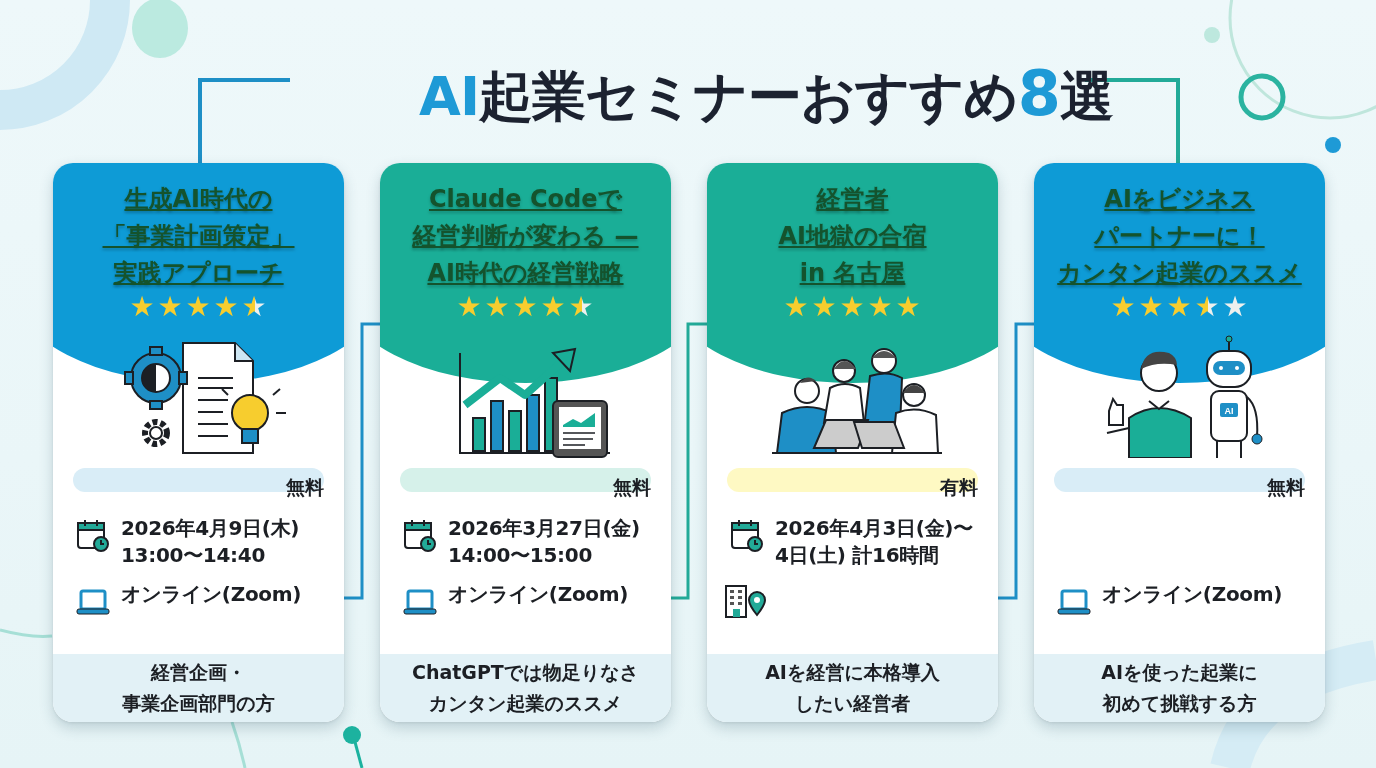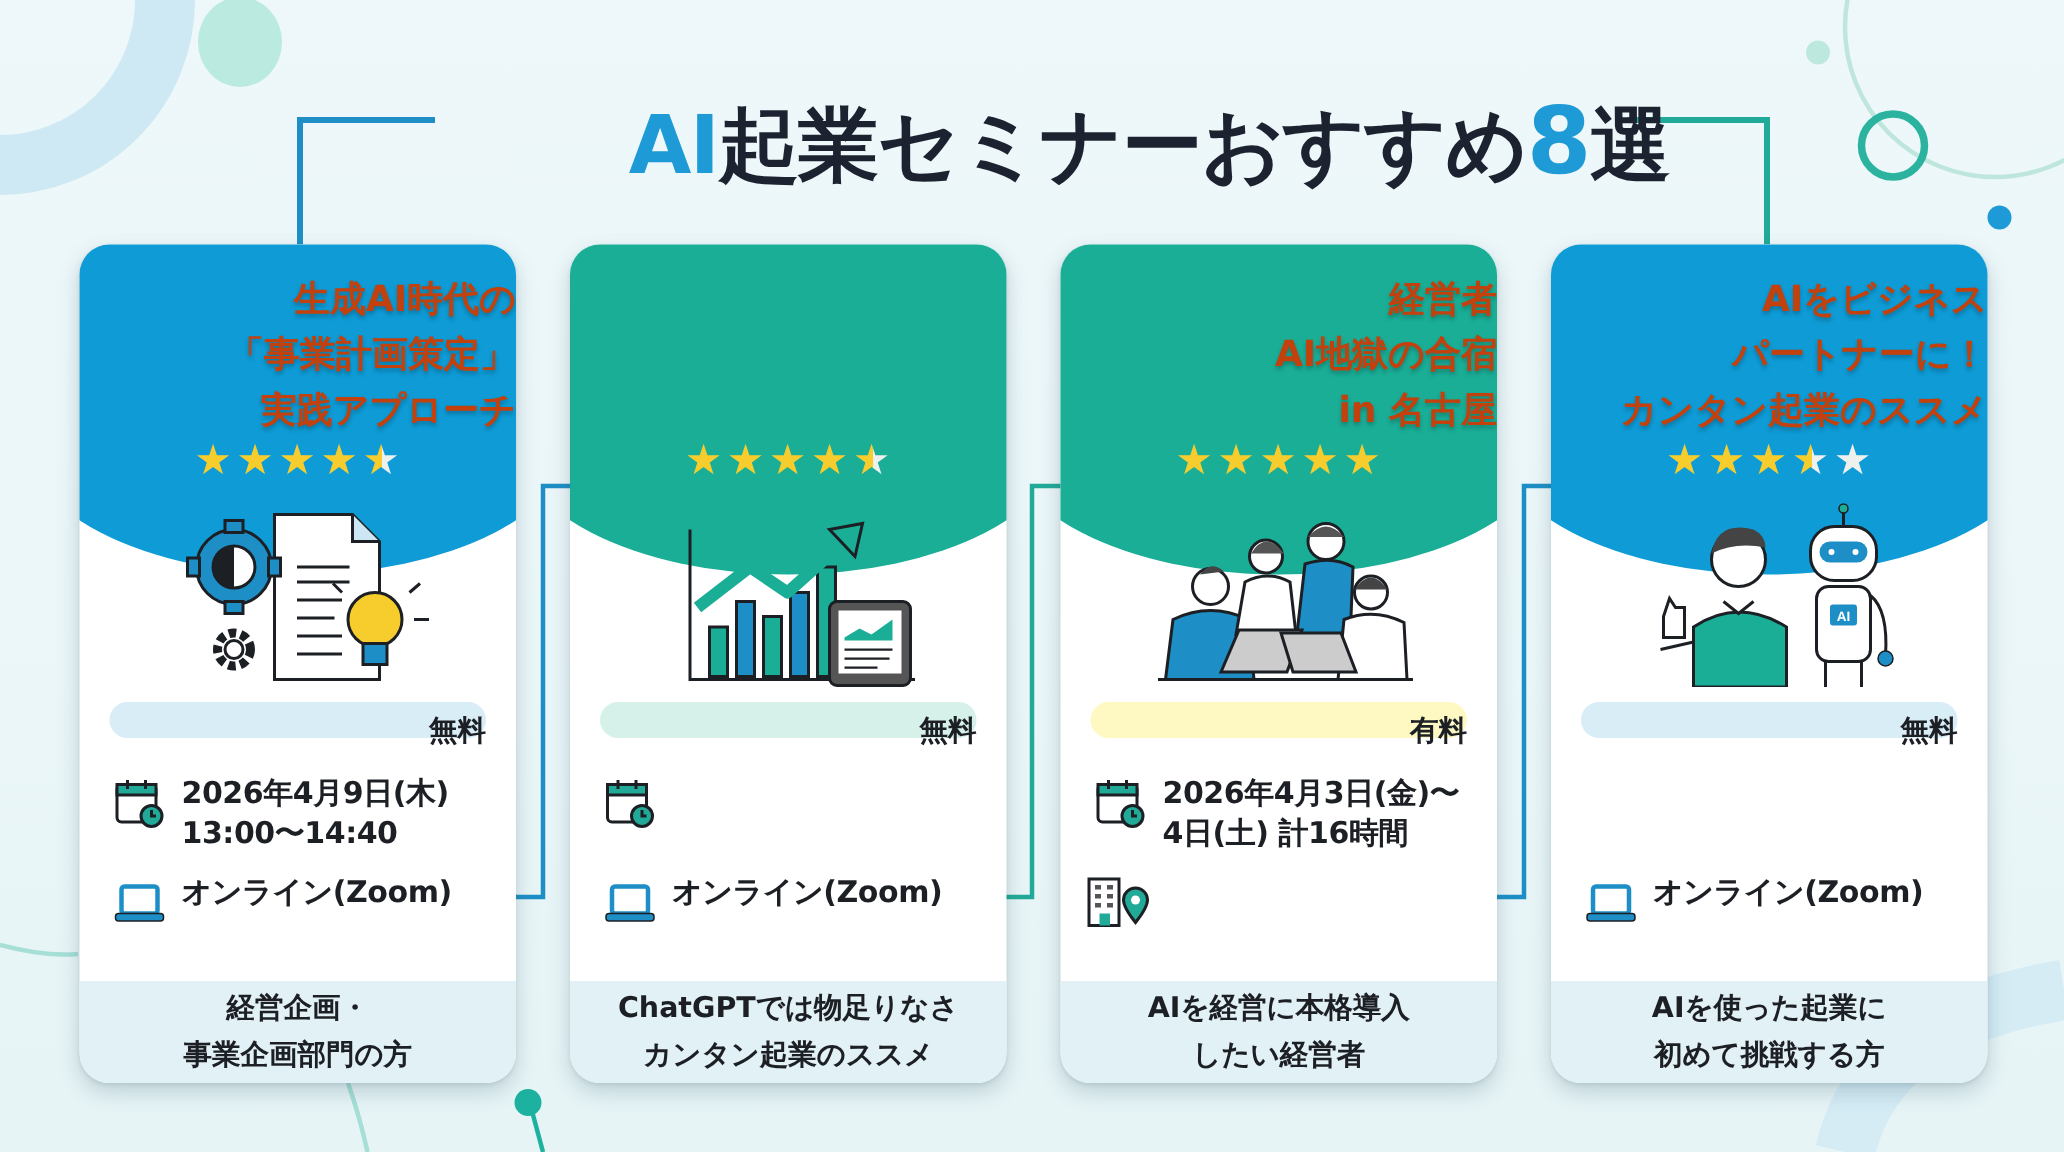--- a/index.html
+++ b/index.html
@@ -24,23 +24,24 @@
     position: absolute; top: 163px; width: 291px; height: 559px;
     background: #ffffff; border-radius: 20px; overflow: hidden;
     box-shadow: 0 6px 14px rgba(40,80,100,0.22), 0 1px 3px rgba(0,0,0,0.08);
   }
   .card-head {
     position: absolute; left: -40px; top: -120px; width: 371px; height: 340px;
     border-radius: 0 0 50% 50% / 0 0 28% 28%;
   }
   .card-title {
     position: absolute; left: 0; top: 18px; width: 100%;
-    text-align: right; color: #c2410c; font-weight: bold; font-size: 24px;
+    text-align: center; color: #14532d; font-weight: bold; font-size: 24px;
     line-height: 37px; text-shadow: 0 2px 3px rgba(0,0,0,0.25);
     white-space: pre-line;
+    text-decoration: underline;
   }
   .stars {
     position: absolute; left: 0; top: 130px; width: 100%;
     text-align: center; font-size: 28px; letter-spacing: 1px; line-height: 1;
   }
   .star { display: inline-block; width: 28px; color: #f7cd2e; position: relative; }
   .star.half { background: linear-gradient(90deg, #f7cd2e 50%, #eef0ee 50%); -webkit-background-clip: text; background-clip: text; color: transparent; }
   .star.empty { color: #eef0ee; }
   .illus { position: absolute; left: 45px; top: 170px; width: 200px; height: 125px; }
   .badge {
@@ -145,20 +146,23 @@
         <rect x="2" y="26" width="32" height="5" rx="2" fill="#1e8fc6" stroke="#1c1f24" stroke-width="1"></rect>
       </svg>
     <div class="info-text">オンライン(Zoom)</div>
   </div>
   <div class="target">経営企画・
 事業企画部門の方</div>
 </div>
 
 <div class="card" style="left:380px">
   <div class="card-head" style="background:#1aae97"></div>
+  <div class="card-title">Claude Codeで
+経営判断が変わる —
+AI時代の経営戦略</div>
   <div class="stars">
     <span class="star">★</span><span class="star">★</span><span class="star">★</span><span class="star">★</span><span class="star half">★</span>
   </div>
   <svg class="illus" viewBox="0 0 200 125">
     <polyline points="35,20 35,120 185,120" fill="none" stroke="#1c1f24" stroke-width="2"></polyline>
     <rect x="48" y="85" width="12" height="33" fill="#1aae97" stroke="#1c1f24" stroke-width="2"></rect>
     <rect x="66" y="68" width="12" height="50" fill="#1e8fc6" stroke="#1c1f24" stroke-width="2"></rect>
     <rect x="84" y="78" width="12" height="40" fill="#1aae97" stroke="#1c1f24" stroke-width="2"></rect>
     <rect x="102" y="62" width="12" height="56" fill="#1e8fc6" stroke="#1c1f24" stroke-width="2"></rect>
     <rect x="120" y="45" width="12" height="73" fill="#1aae97" stroke="#1c1f24" stroke-width="2"></rect>
@@ -176,20 +180,22 @@
   <div class="badge" style="background:#d6f1ea">無料</div>
   <div class="info-row" style="top:352px">
     <svg class="info-icon" viewBox="0 0 36 36">
         <rect x="3" y="6" width="26" height="25" rx="3" fill="#fff" stroke="#1c1f24" stroke-width="2"></rect>
         <rect x="3" y="6" width="26" height="7" fill="#22aa98" stroke="#1c1f24" stroke-width="2"></rect>
         <line x1="10" y1="3" x2="10" y2="9" stroke="#1c1f24" stroke-width="2"></line>
         <line x1="22" y1="3" x2="22" y2="9" stroke="#1c1f24" stroke-width="2"></line>
         <circle cx="26" cy="27" r="7" fill="#22aa98" stroke="#1c1f24" stroke-width="2"></circle>
         <path d="M26 23 v4 h3" stroke="#1c1f24" stroke-width="2" fill="none"></path>
       </svg>
+    <div class="info-text">2026年3月27日(金)
+14:00〜15:00</div>
   </div>
   <div class="info-row" style="top:418px">
     <svg class="info-icon" viewBox="0 0 36 36">
         <rect x="6" y="8" width="24" height="18" rx="2" fill="#fff" stroke="#1e8fc6" stroke-width="3"></rect>
         <rect x="2" y="26" width="32" height="5" rx="2" fill="#1e8fc6" stroke="#1c1f24" stroke-width="1"></rect>
       </svg>
     <div class="info-text">オンライン(Zoom)</div>
   </div>
   <div class="target">ChatGPTでは物足りなさ
 カンタン起業のススメ</div>

